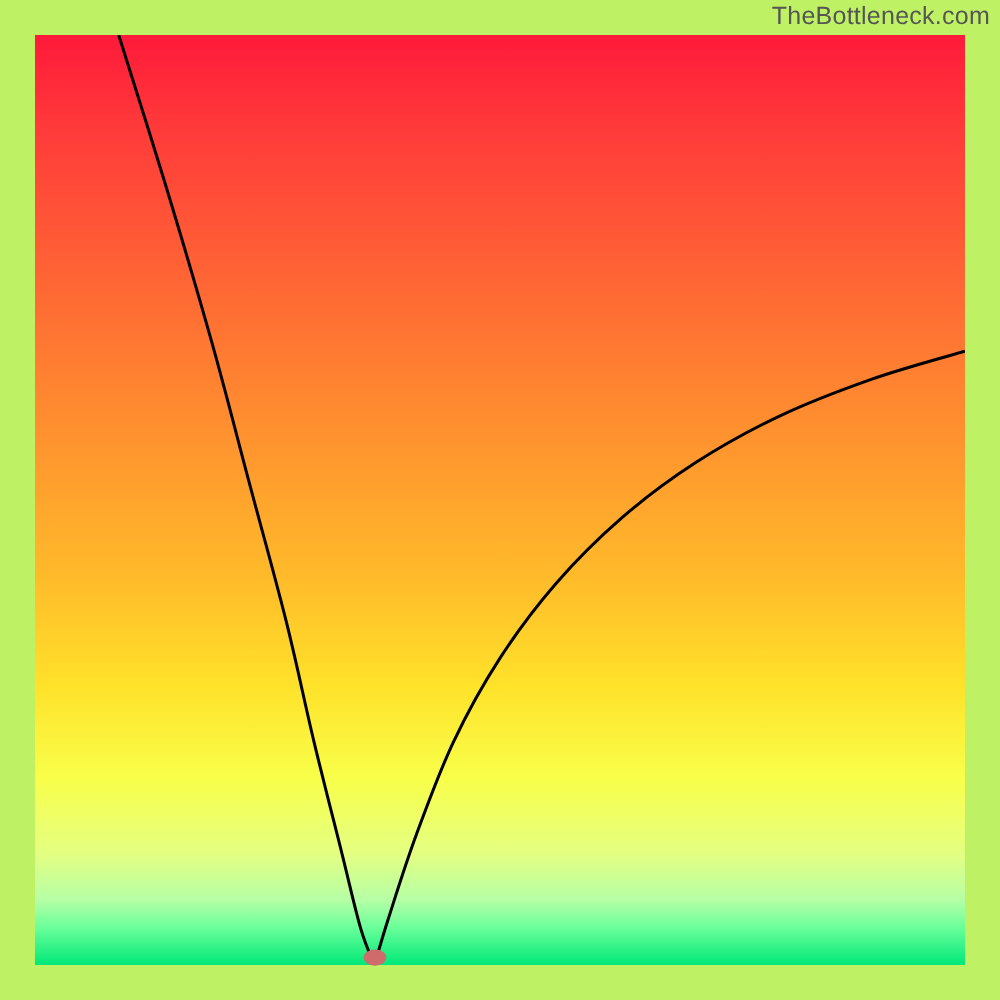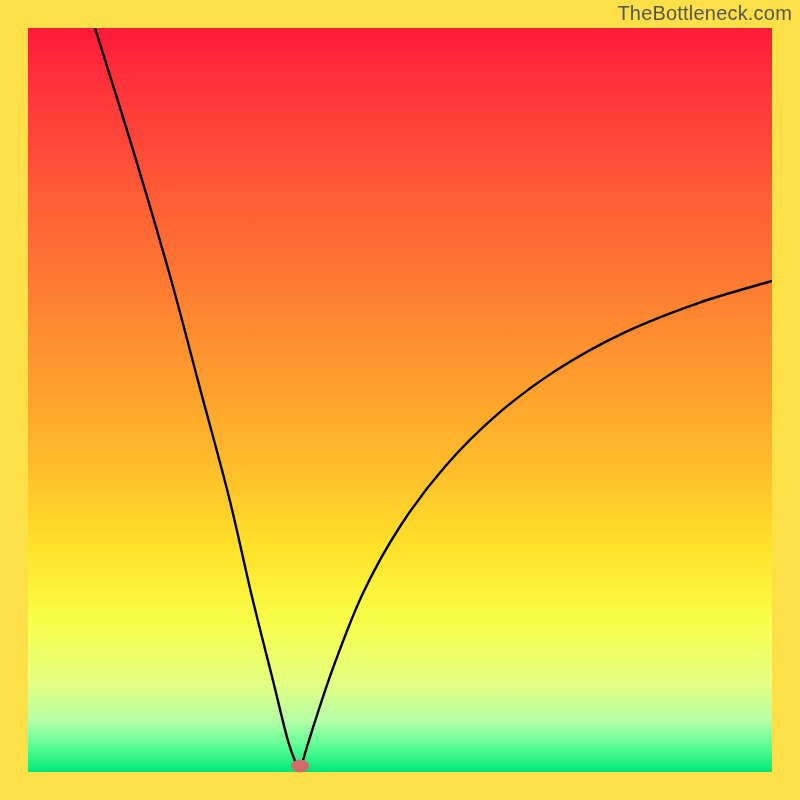--- a/index.html
+++ b/index.html
@@ -10,21 +10,21 @@
     background: #000;
     overflow: hidden;
     font-family: Arial, Helvetica, sans-serif;
   }
   .frame {
     position: absolute;
     top: 0;
     left: 0;
     width: 800px;
     height: 800px;
-    background: #fde047;
+    background: #bef264;
   }
   .plot {
     position: absolute;
     top: 28px;
     left: 28px;
     width: 744px;
     height: 744px;
     background: linear-gradient(to bottom,
       #ff1a3a 0%,
       #ff3a3a 10%,

